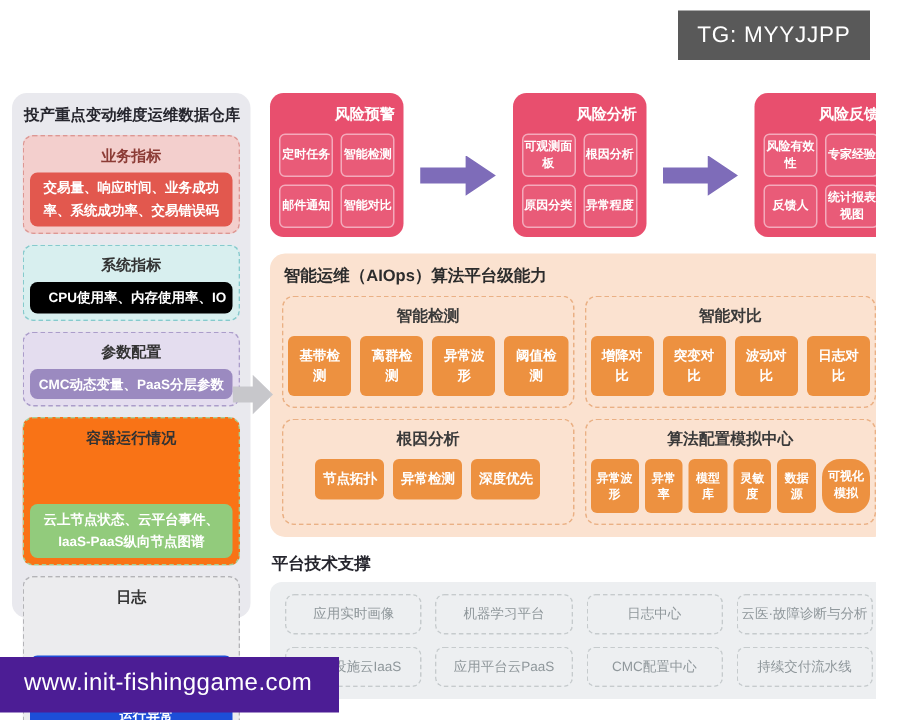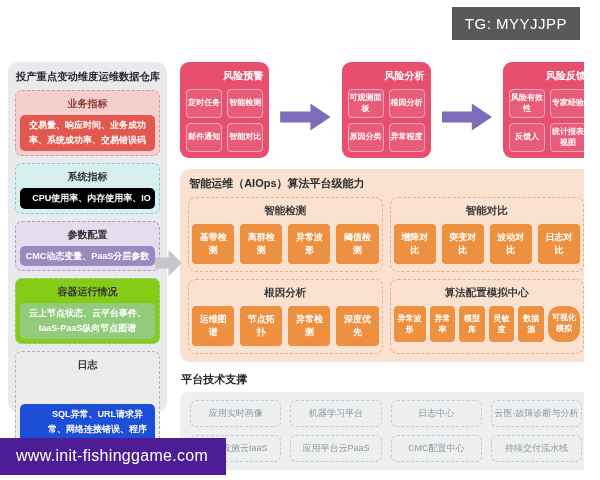--- a/index.html
+++ b/index.html
@@ -24,21 +24,21 @@
   .lsec-title{text-align:center;font-size:10px;font-weight:bold;margin:2px 0 4px;color:#333;}
   .lsec-body{flex:1;border-radius:5px;color:#fff;font-size:9px;font-weight:bold;display:flex;
     align-items:center;justify-content:center;text-align:center;padding:3px 4px;line-height:1.65;}
   .t-red{background:#f3cfcd;border:1.5px dashed #dd9793;}
   .t-red .lsec-title{color:#8c3c36;}
   .t-red .lsec-body{background:#e2584e;}
   .t-teal{background:#d8efef;border:1.5px dashed #86cacd;}
   .t-teal .lsec-body{background:#000000;padding-left:12px;}
   .t-purple{background:#e4ddef;border:1.5px dashed #ab9dca;}
   .t-purple .lsec-body{background:#9b8ac0;}
-  .t-green{background:#84cc16;border:1.5px dashed #a7cf97;}
+  .t-green{background:#f97316;border:1.5px dashed #a7cf97;gap:33px;}
   .t-green .lsec-body{background:#92cb7c;}
   .t-gray{background:#ececee;border:1.5px dashed #b4b4b8;gap:28px;}
   .t-gray .lsec-body{background:#1d4ed8;padding-left:24px;}
 
   
   .feed-arrow{position:absolute;left:147px;top:186px;width:27px;height:30px;background:#c7c7cb;
     clip-path:polygon(0 32%,50% 32%,50% 6%,100% 50%,50% 94%,50% 68%,0 68%);}
 
   
   .right-col{flex:1;display:flex;flex-direction:column;min-width:0;}
@@ -164,21 +164,20 @@
             <div class="panel-items">
               <div class="chip">增降对比</div>
               <div class="chip">突变对比</div>
               <div class="chip">波动对比</div>
               <div class="chip">日志对比</div>
             </div>
           </div>
           <div class="panel">
             <div class="panel-title">根因分析</div>
             <div class="panel-items">
-              <div class="chip">运维图谱</div>
               <div class="chip">节点拓扑</div>
               <div class="chip">异常检测</div>
               <div class="chip">深度优先</div>
             </div>
           </div>
           <div class="panel panel-compact">
             <div class="panel-title">算法配置模拟中心</div>
             <div class="panel-items">
               <div class="chip">异常波形</div>
               <div class="chip">异常率</div>

